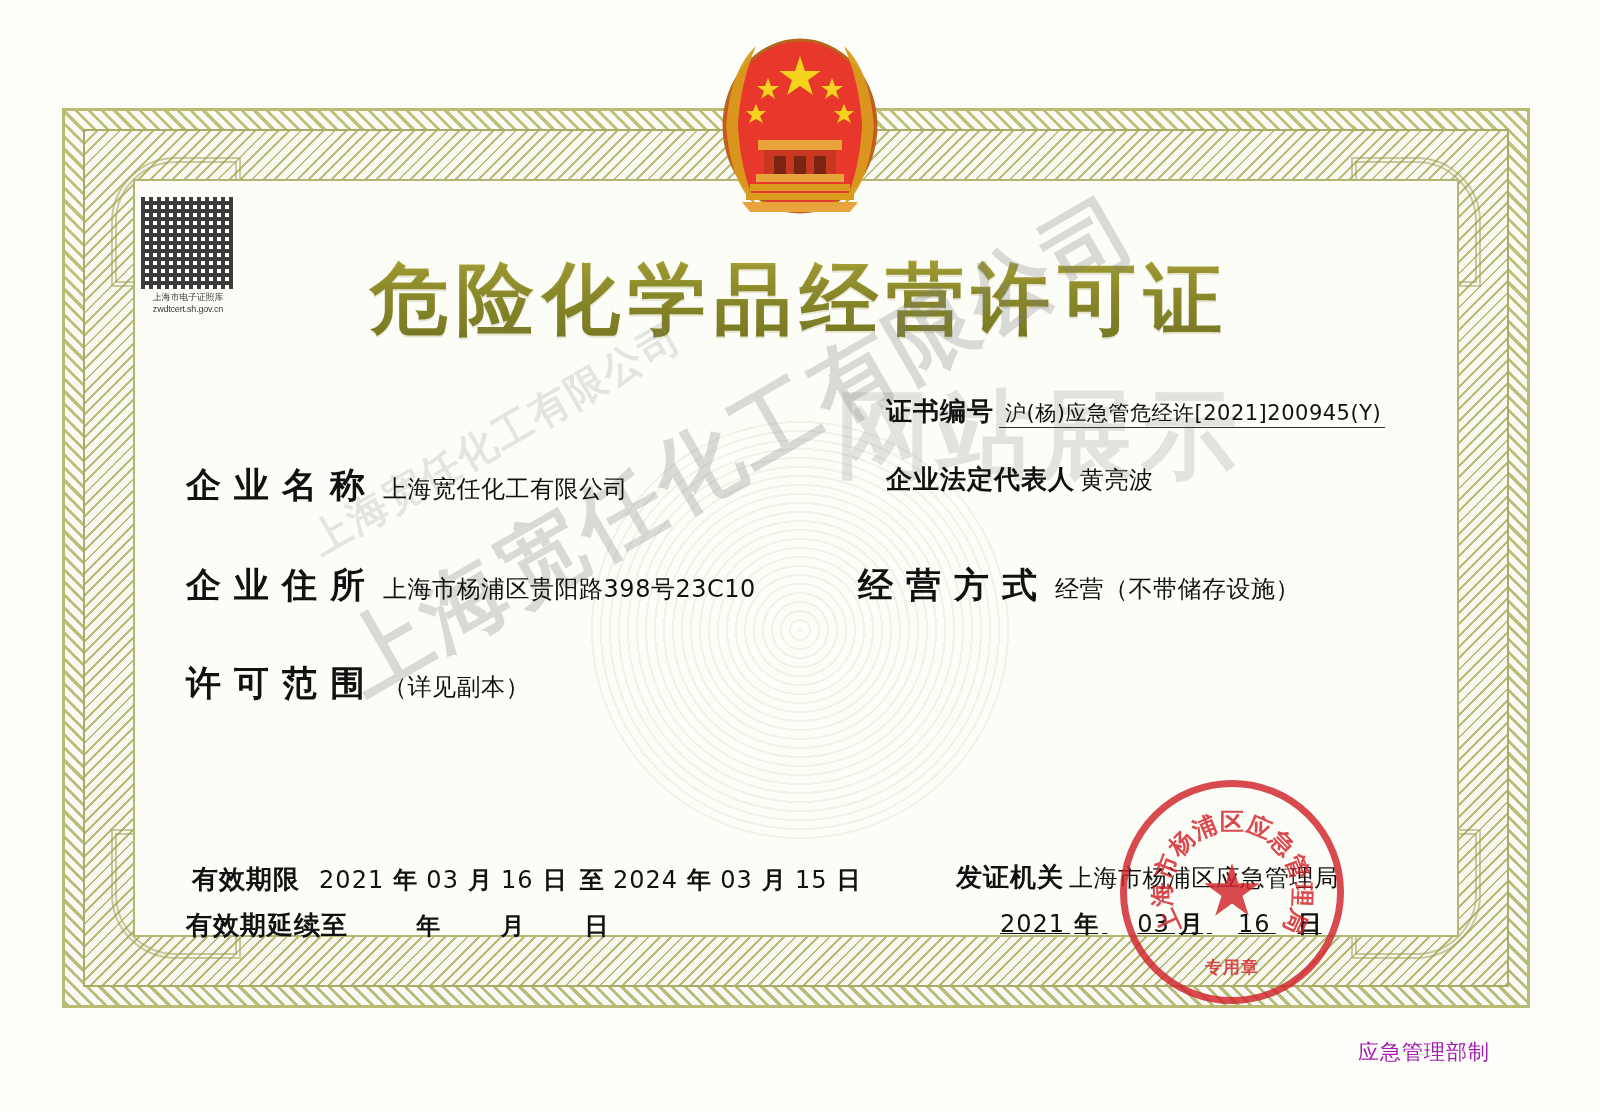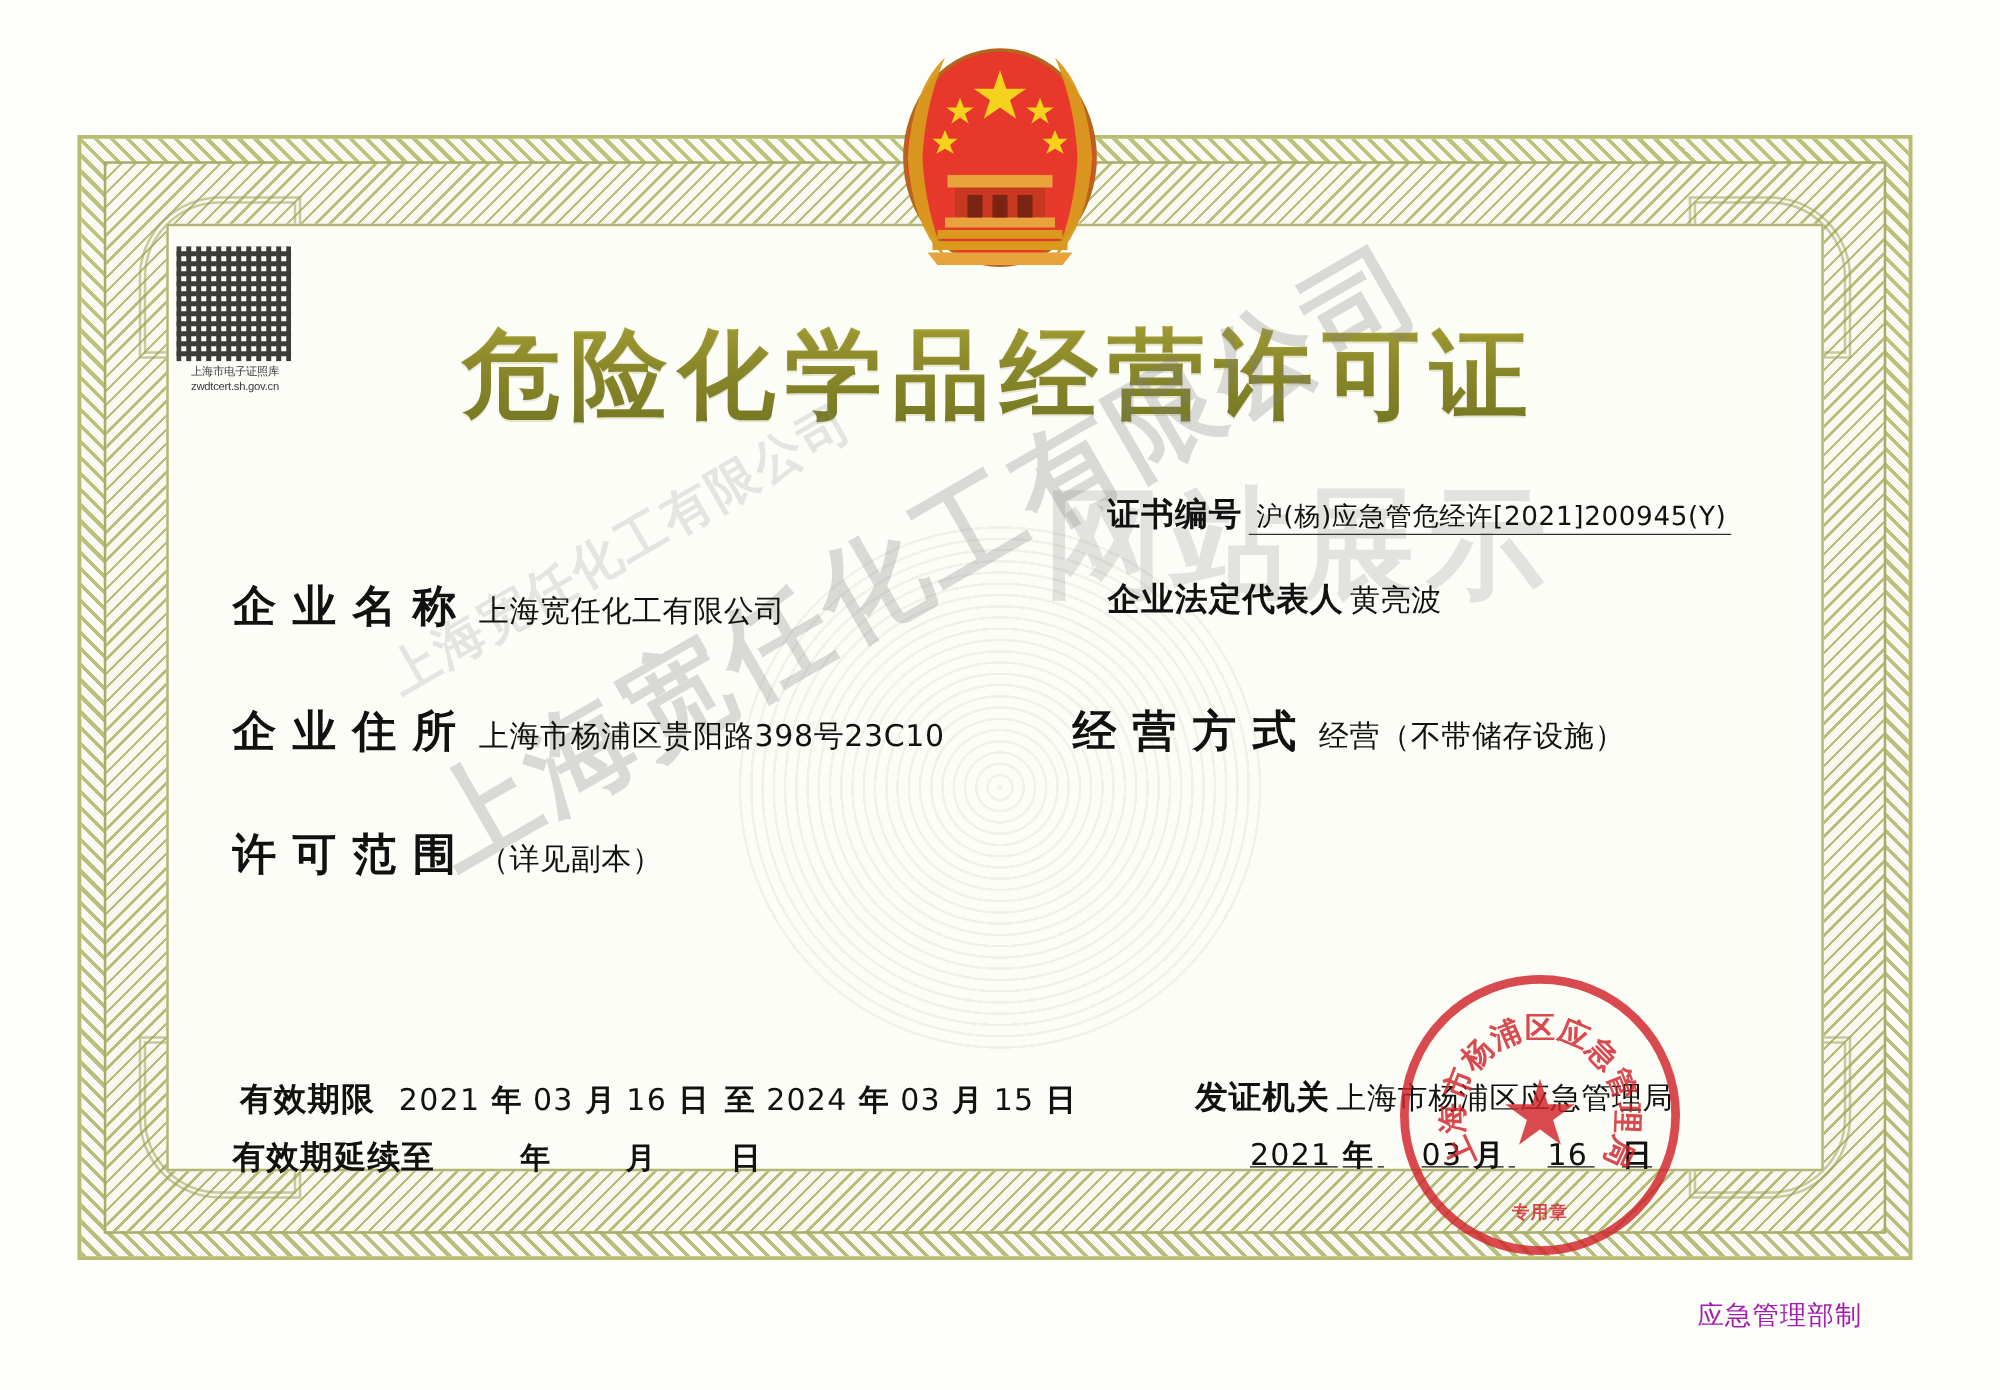--- a/index.html
+++ b/index.html
@@ -269,21 +269,21 @@
     color: #d2232a;
     transform-origin: 0 86px;
   }
   .seal-bottom {
     position: absolute;
     left: 0;
     right: 0;
     bottom: 18px;
     text-align: center;
     font-family: "DejaVu Sans", sans-serif;
-    font-size: 14px;
+    font-size: 17px;
     font-weight: bold;
     color: #d2232a;
     letter-spacing: 1px;
   }
 </style>
 </head>
 <body>
 
 <div id="page">
 

